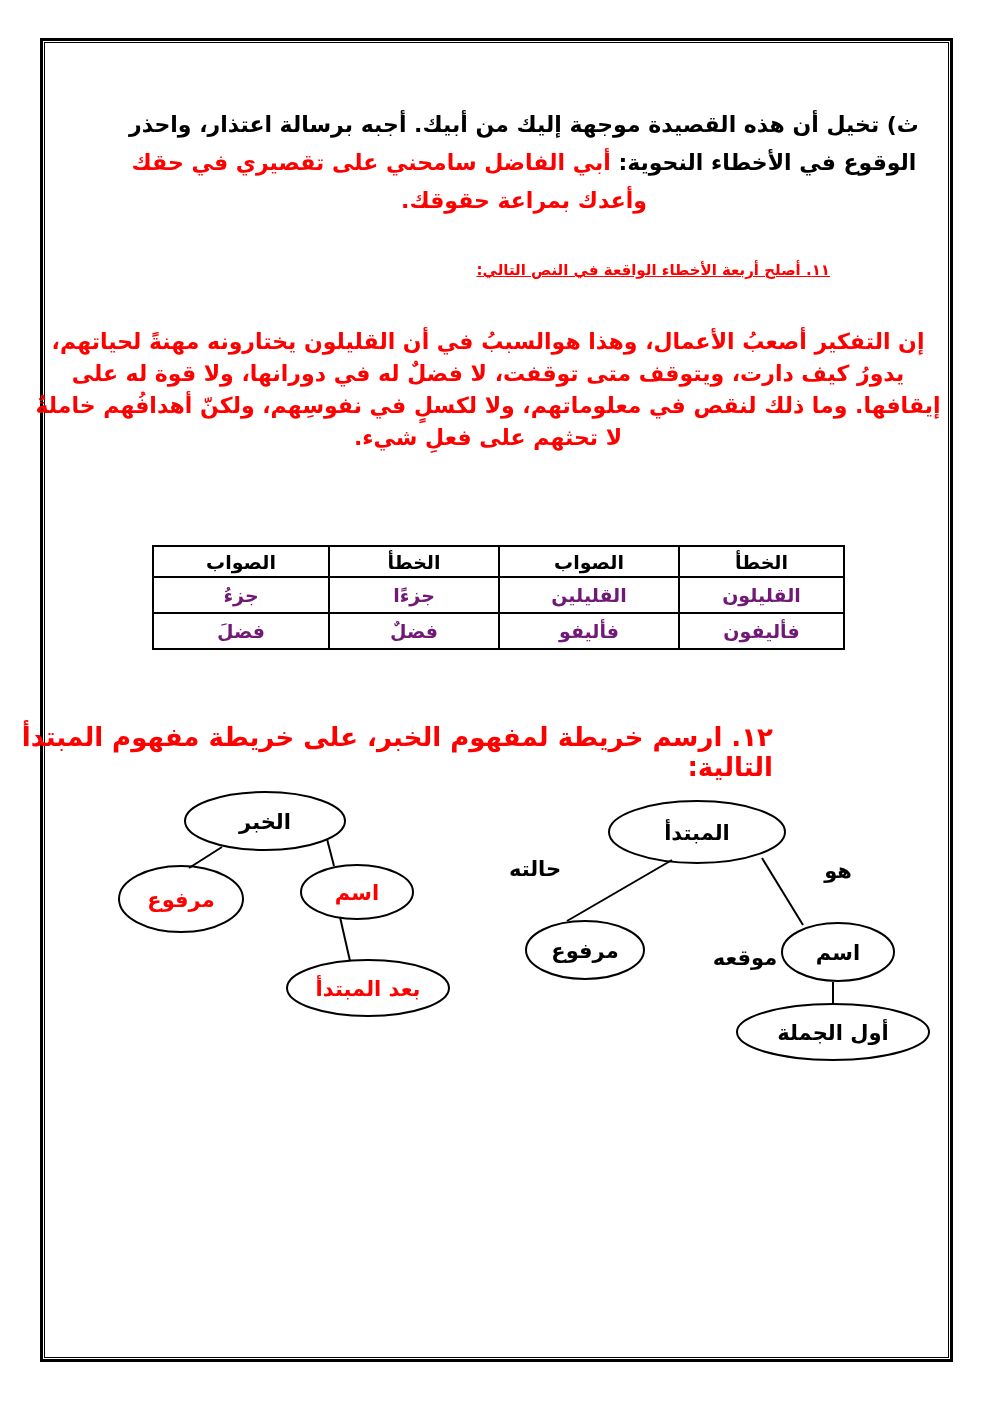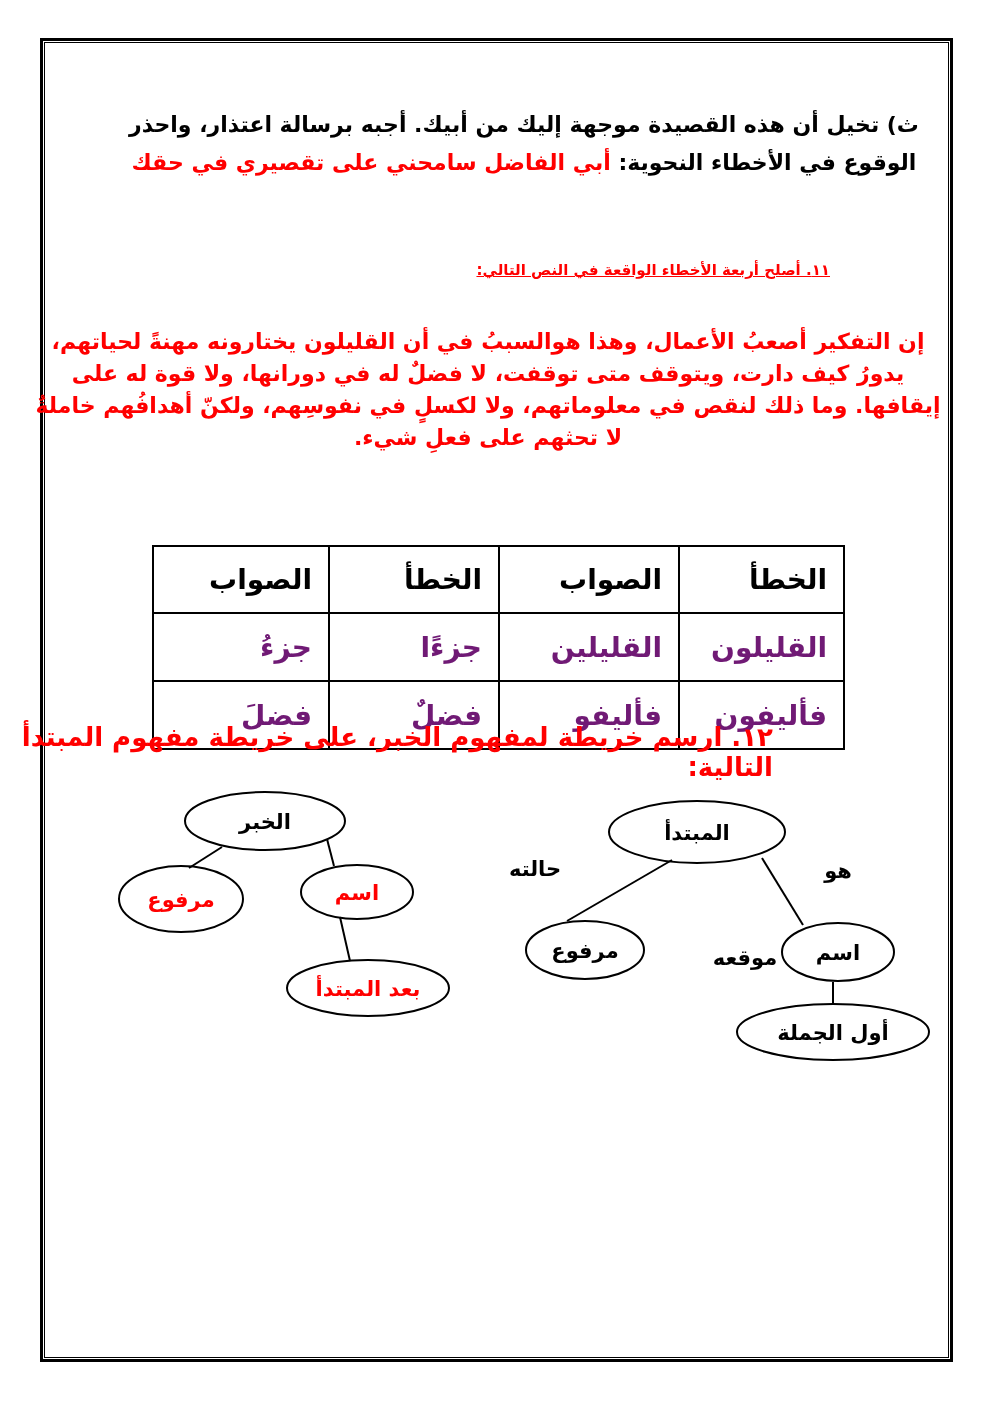--- a/index.html
+++ b/index.html
@@ -26,22 +26,22 @@
   .q11-text{
     position:absolute;top:326px;left:20px;right:36px;
     direction:rtl;text-align:center;font-size:22px;line-height:32px;
     color:#FF0000;
   }
   table.correction{
     position:absolute;top:545px;left:152px;
     border-collapse:collapse;direction:rtl;table-layout:fixed;
   }
   table.correction td{
-    border:2px solid #000;text-align:right;vertical-align:middle;
-    font-size:28px;font-weight:bold;padding:16px;
+    border:2px solid #000;text-align:center;vertical-align:middle;
+    font-size:19px;font-weight:bold;padding:0;
   }
   table.correction tr.hdr td{height:29px;color:#000;}
   table.correction tr.data td{height:34px;color:#701a75;}
   .q12-heading{
     position:absolute;top:722px;right:219px;
     direction:rtl;font-size:26px;color:#FF0000;
   }
   svg.maps{position:absolute;left:100px;top:780px;}
   svg.maps ellipse{fill:none;stroke:#000;stroke-width:2px;}
   svg.maps line{stroke:#000;stroke-width:2px;}
@@ -54,20 +54,21 @@
 </head>
 <body>
 
 <div class="frame">
   <div class="frame-inner"></div>
 </div>
 
 <div class="intro">
   <div>ث) تخيل أن هذه القصيدة موجهة إليك من أبيك. أجبه برسالة اعتذار، واحذر</div>
   <div><span>الوقوع في الأخطاء النحوية:</span> <span class="red">أبي الفاضل سامحني على تقصيري في حقك</span></div>
+  <div class="red">وأعدك بمراعة حقوقك.</div>
 </div>
 
 <div class="q11-heading">١١. أصلح أربعة الأخطاء الواقعة في النص التالي:</div>
 
 <div class="q11-text">
   <div>إن التفكير أصعبُ الأعمال، وهذا هوالسببُ في أن القليلون يختارونه مهنةً لحياتهم،</div>
   <div>يدورُ كيف دارت، ويتوقف متى توقفت، لا فضلٌ له في دورانها، ولا قوة له على</div>
   <div>إيقافها. وما ذلك لنقص في معلوماتهم، ولا لكسلٍ في نفوسِهم، ولكنّ أهدافُهم خاملةٌ</div>
   <div>لا تحثهم على فعلِ شيء.</div>
 </div>

